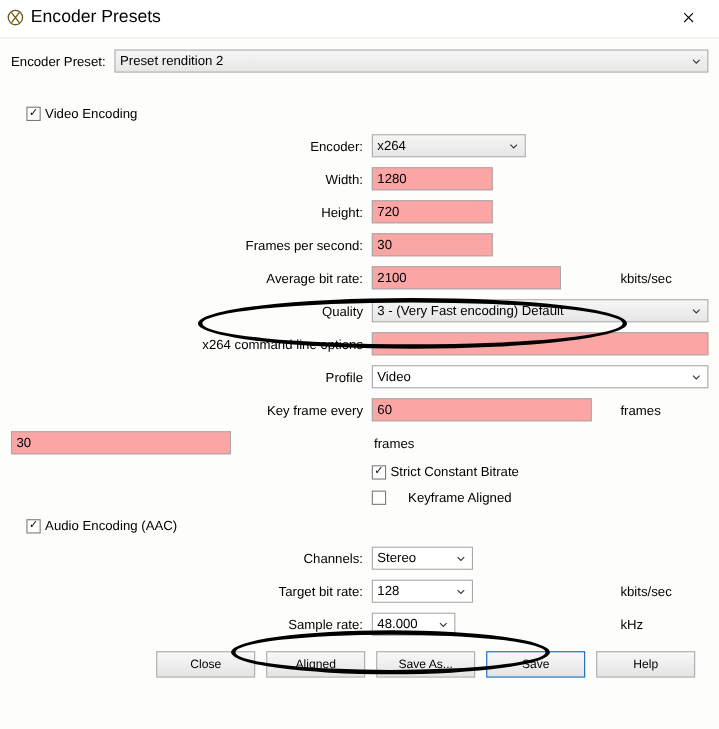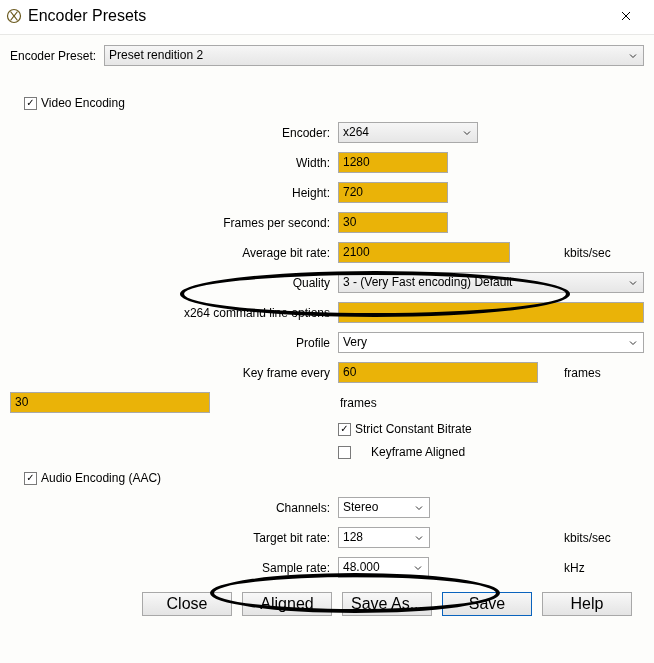--- a/index.html
+++ b/index.html
@@ -40,21 +40,21 @@
     margin-bottom: 30px;
     justify-content: space-between;
   }
   .preset-row label { }
   .preset-row .select {
     flex: 1;
   }
   .select, .input {
     height: 21px;
     border: 1px solid #a9a9a9;
-    background: #eab308;
+    background: #fca5a5;
     padding: 0 4px;
     font-family: inherit;
     font-size: 12px;
     line-height: 19px;
     display: flex; align-items: center;
   }
   .select {
     background: linear-gradient(#f6f6f6,#e6e6e6);
     position: relative;
     padding-right: 2px;
@@ -92,21 +92,21 @@
   .buttons {
     display: flex; gap: 10px; justify-content: flex-end;
     padding: 14px 12px 0 12px;
   }
   .btn {
     width: 90px; height: 24px;
     border: 1px solid #a8a8a8;
     background: linear-gradient(#f8f8f8,#e4e4e4);
     display: flex; align-items: center; justify-content: center;
     cursor: pointer;
-    font-family: inherit; font-size: 16px;
+    font-family: inherit; font-size: 11px;
   }
   .btn.primary { border: 1.5px solid #0a63bd; }
   .circle {
     position: absolute;
     border: 4px solid #000;
     border-radius: 50%;
     pointer-events: none;
   }
   .circle.c1 { left: 180px; top: 236px; width: 390px; height: 46px; }
   .circle.c2 { left: 210px; top: 538px; width: 290px; height: 40px; }
@@ -196,21 +196,21 @@
         </span>
     </div>
 
     <div class="lbl">x264 command line options</div>
     <div class="input span2">
         <span></span>
       </div>
 
     <div class="lbl">Profile</div>
     <div class="select light span2">
-      <span>Very</span>
+      <span>Video</span>
       <span class="arrow">
           <svg class="chev" viewBox="0 0 8 8">
             <path d="M1 2.5 L4 5.5 L7 2.5" stroke="#333" stroke-width="1" fill="none"></path>
           </svg>
         </span>
     </div>
 
     <div class="lbl">Key frame every</div>
     <div class="input" style="width:200px">
         <span>60</span>
@@ -257,21 +257,21 @@
       <span>128</span>
       <span class="arrow">
           <svg class="chev" viewBox="0 0 8 8">
             <path d="M1 2.5 L4 5.5 L7 2.5" stroke="#333" stroke-width="1" fill="none"></path>
           </svg>
         </span>
     </div>
     <div class="unit">kbits/sec</div>
 
     <div class="lbl">Sample rate:</div>
-    <div class="select light" style="width:91px">
+    <div class="select light" style="width:76px">
       <span>48.000</span>
       <span class="arrow">
           <svg class="chev" viewBox="0 0 8 8">
             <path d="M1 2.5 L4 5.5 L7 2.5" stroke="#333" stroke-width="1" fill="none"></path>
           </svg>
         </span>
     </div>
     <div class="unit">kHz</div>
   </div>
 

